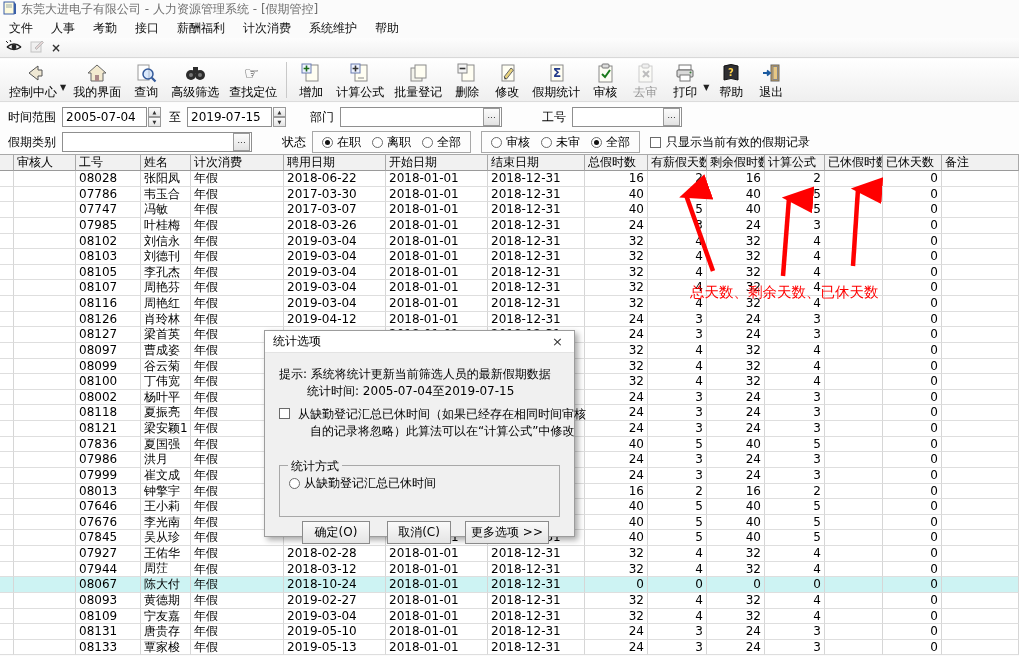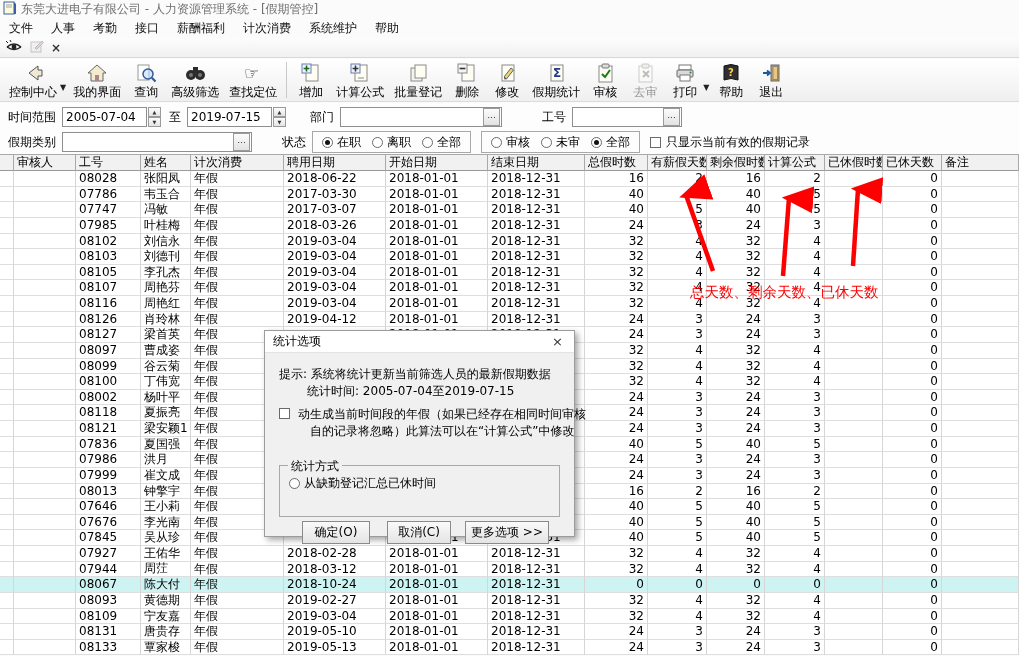--- a/index.html
+++ b/index.html
@@ -917,21 +917,21 @@
 
 <div class="dialog">
   <div class="dlg-title">
     <span class="t">统计选项</span>
     <span class="dlg-close">×</span>
   </div>
   <div class="dlg-body">
     <span class="abs" style="left:14px; top:13px">提示: 系统将统计更新当前筛选人员的最新假期数据</span>
     <span class="abs" style="left:42px; top:30px">统计时间: 2005-07-04至2019-07-15</span>
     <span class="abs" style="left:14px; top:54px"><span class="cbox" style="display:inline-block; vertical-align:-1px"></span></span>
-    <span class="abs" style="left:33px; top:53px">动生成当前时间段的年假（如果已经存在相同时间审核</span>
+    <span class="abs" style="left:33px; top:53px">从缺勤登记汇总已休时间（如果已经存在相同时间审核</span>
     <span class="abs" style="left:45px; top:70px">自的记录将忽略）此算法可以在“计算公式”中修改</span>
     <div class="dlg-group">
       <span class="legend">统计方式</span>
     </div>
     <span class="abs radio" style="left:24px; top:122px">
       <span class="rdot" id="dlgR0"></span>
         <span id="dlgR0t">从缺勤登记汇总已休时间</span>
     </span>
     <span class="dlg-btn" style="left:37px; top:168px; width:68px">确定(O)</span>
     <span class="dlg-btn" style="left:122px; top:168px; width:64px">取消(C)</span>

